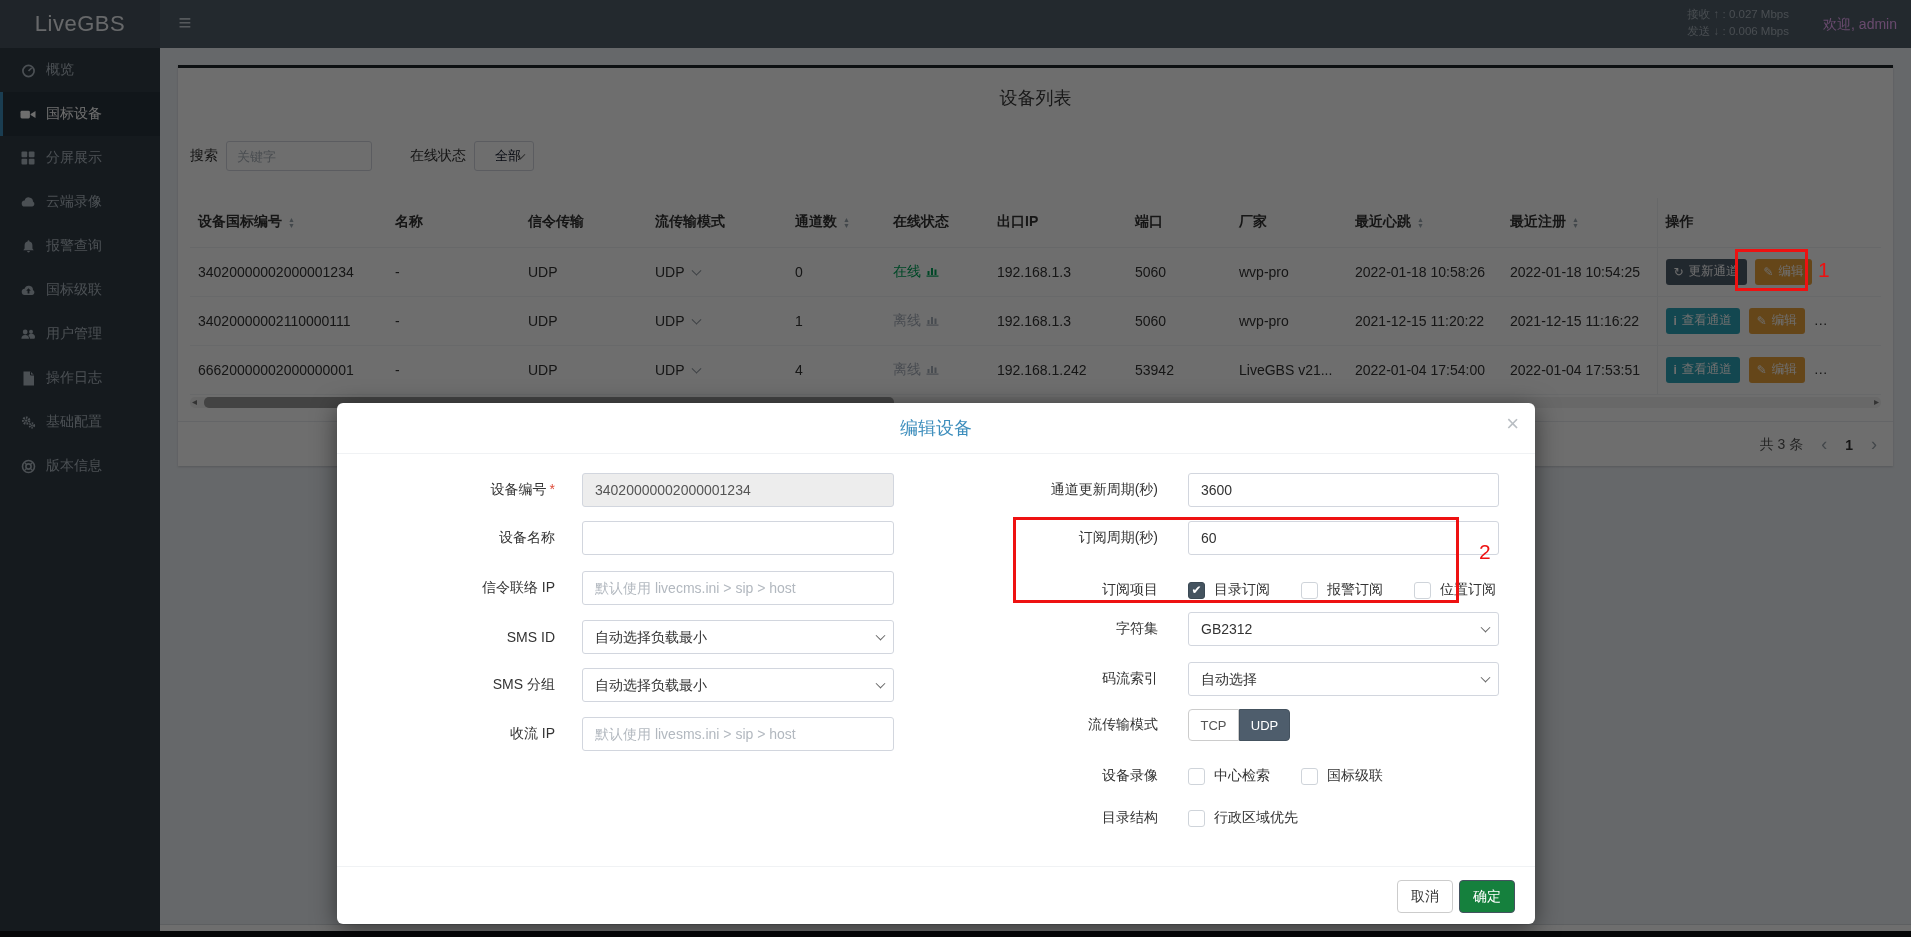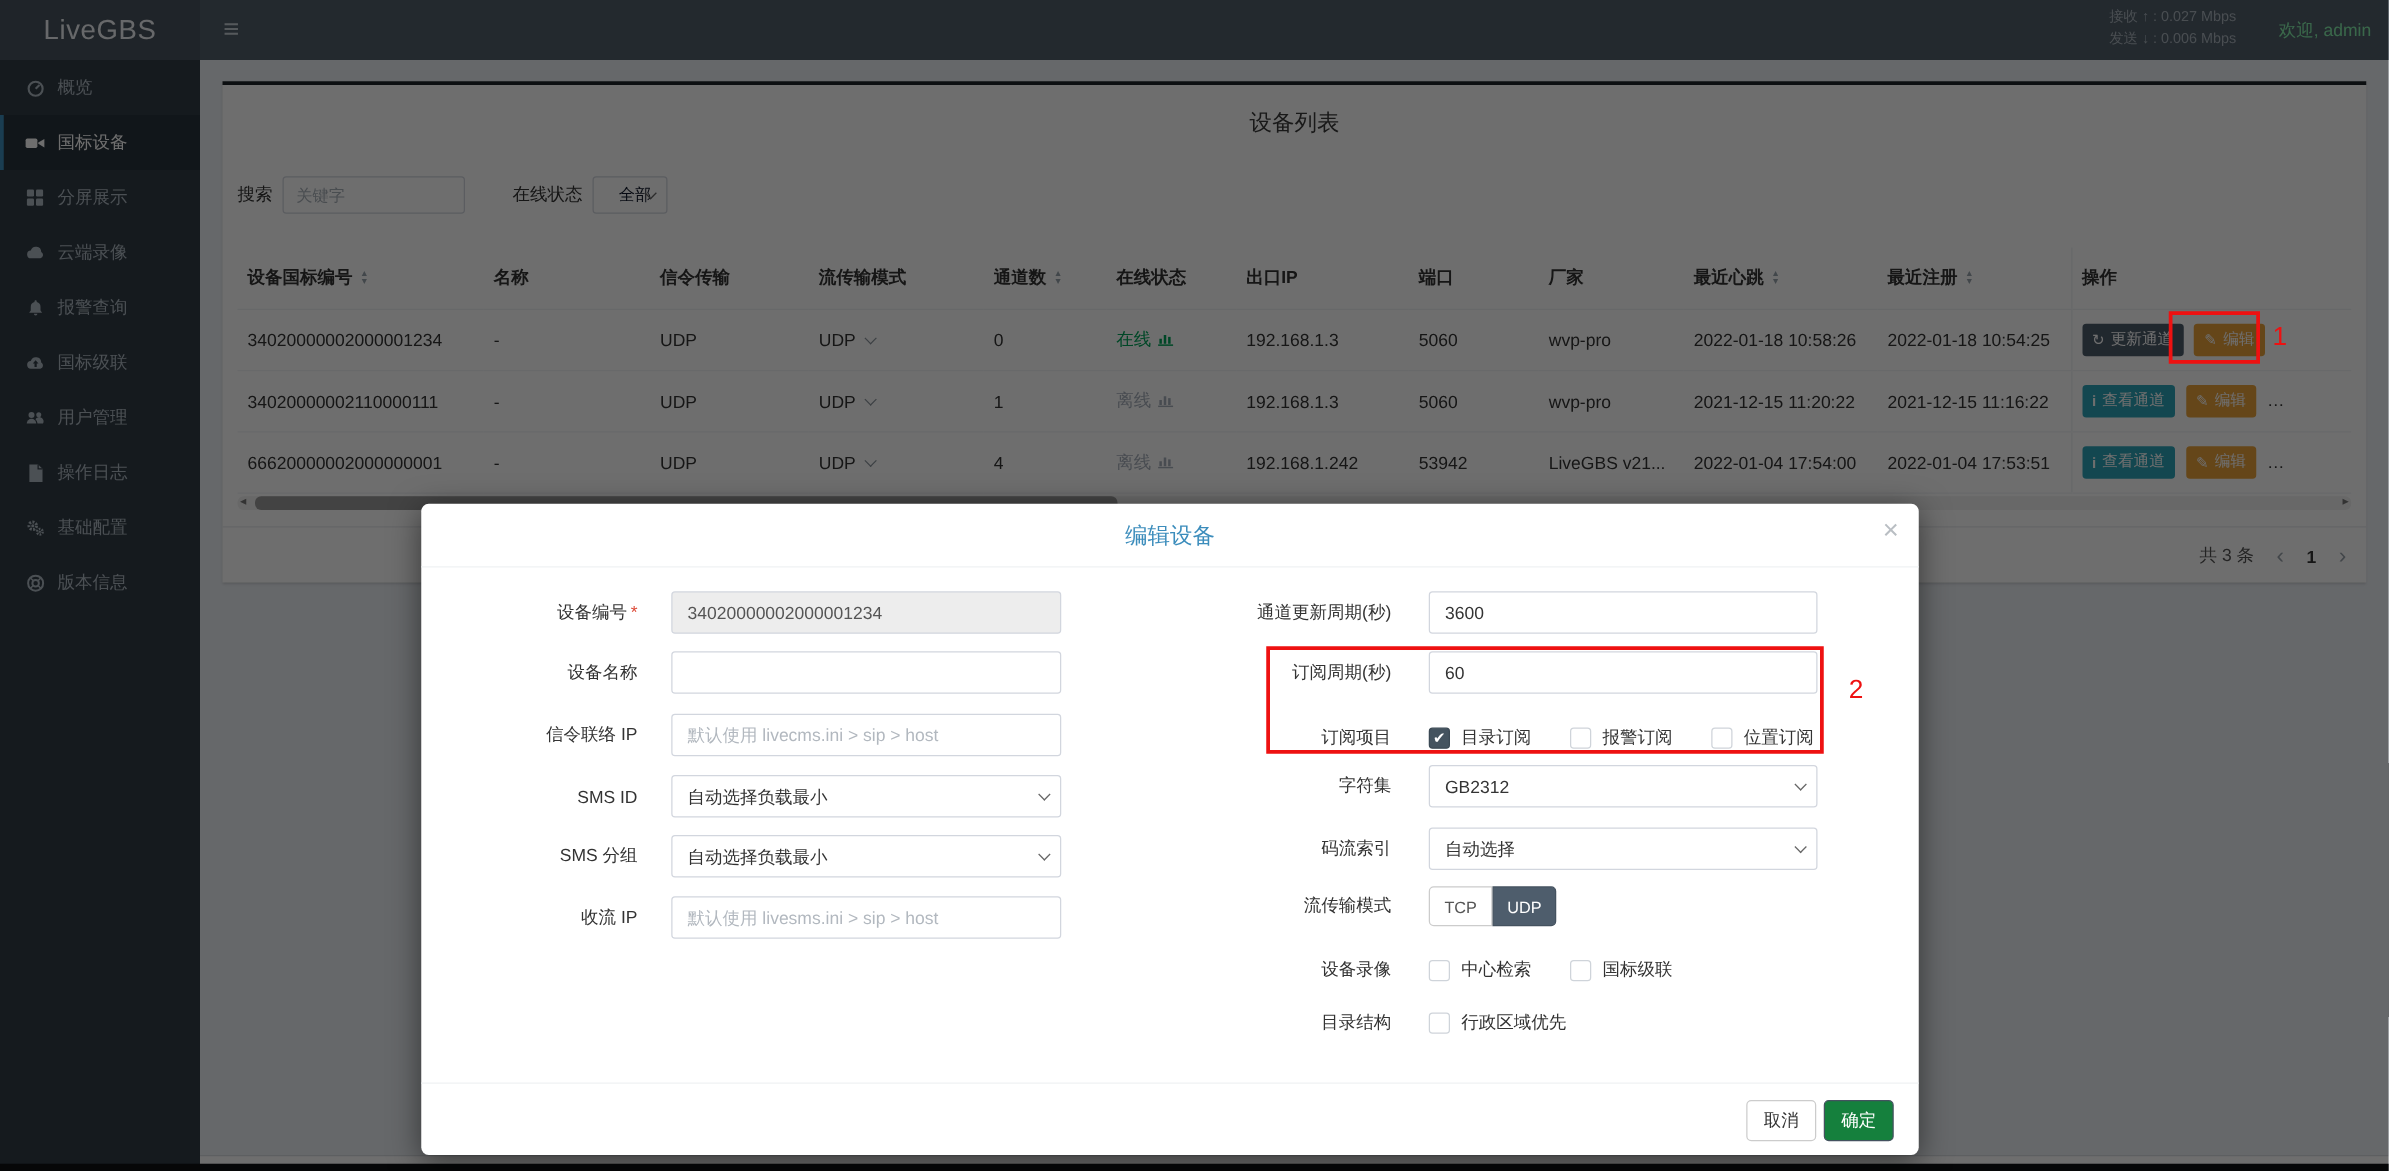--- a/index.html
+++ b/index.html
@@ -5,21 +5,21 @@
   * { box-sizing: border-box; margin: 0; padding: 0; }
   html,body { width:1911px; height:937px; overflow:hidden; font-family:"Liberation Sans","DejaVu Sans",sans-serif; background:#ecf0f5; }
   .stage { position:relative; width:1911px; height:937px; }
 
   
   .app-header { position:absolute; left:0; top:0; width:1911px; height:48px; background:#515f6b; z-index:10; }
   .logo { position:absolute; left:0; top:0; width:160px; height:48px; background:#49545f; color:#eef2f5; font-size:22px; line-height:48px; text-align:center; letter-spacing:.5px; }
   .hamburger { position:absolute; left:163px; top:0; width:44px; height:48px; color:#c6ced5; font-size:22px; line-height:46px; text-align:center; cursor:pointer; }
   .traffic { position:absolute; right:122px; top:6px; text-align:right; font-size:11.5px; color:#a9b3bc; line-height:17px; white-space:nowrap; }
   .traffic .arrow { font-weight:bold; }
-  .welcome { position:absolute; right:14px; top:0; height:52px; line-height:48px; color:#86efac; font-size:14px; }
+  .welcome { position:absolute; right:14px; top:0; height:52px; line-height:48px; color:#f0abfc; font-size:14px; }
 
   
   .sidebar { position:absolute; left:0; top:48px; width:160px; height:889px; background:#323d47; z-index:9; }
   .side-item { position:relative; height:44px; display:flex; align-items:center; padding-left:17px; color:#aeb9c2; font-size:14px; cursor:pointer; border-left:3px solid transparent; }
   .side-item .s-icon { width:16px; height:15px; margin-right:10px; display:inline-flex; align-items:center; justify-content:center; }
   .side-item svg { fill:currentColor; stroke:none; }
   .side-item.active { background:#29333c; color:#ffffff; border-left-color:#3c8dbc; }
 
   
   .content { position:absolute; left:160px; top:48px; width:1751px; height:889px; background:#ecf0f5; }
@@ -62,21 +62,21 @@
 
   .footer-strip { position:absolute; left:160px; top:924px; width:1751px; height:7px; background:#ffffff; border-top:1px solid #d8dce2; z-index:8; }
   .bottom-bar { position:absolute; left:0; top:931px; width:1911px; height:6px; background:#060708; z-index:60; }
 
   
   .overlay { position:absolute; left:0; top:0; width:1911px; height:937px; background:rgba(0,0,0,0.57); z-index:50; }
   .modal { position:absolute; left:337px; top:403px; width:1198px; height:521px; background:#fff; border-radius:6px; box-shadow:0 5px 25px rgba(0,0,0,.5); z-index:100; }
   .modal-header { position:relative; height:51px; border-bottom:1px solid #f0f2f4; }
   .modal-title { text-align:center; line-height:51px; font-size:18px; color:#3c8dbc; }
   .modal-close { position:absolute; right:16px; top:10px; font-size:22px; color:#b9bec3; cursor:pointer; line-height:1; }
-  .mrow { position:absolute; height:34px; display:flex; align-items:center; }
+  .mrow { position:absolute; height:34px; display:flex; align-items:center;margin-left:45px; }
   .mlabel { font-size:14px; color:#333; text-align:right; }
   .mlabel .req { color:#dd4b39; margin-left:3px; }
   .lcol .mlabel { width:173px; margin-right:27px; }
   .rcol .mlabel { width:176px; margin-right:30px; }
   .minput { width:312px; height:34px; border:1px solid #d2d6de; border-radius:3px; padding:0 12px; font-size:14px; color:#333; background:#fff; font-family:inherit; }
   .minput::placeholder { color:#b2b8bf; }
   .minput:disabled, .minput.disabled { background:#ededed; color:#555; }
   .mselect { position:relative; width:312px; height:34px; border:1px solid #d2d6de; border-radius:3px; background:#fff; font-size:14px; color:#333; line-height:32px; padding-left:12px; cursor:pointer; }
   .rcol .minput, .rcol .mselect { width:311px; }
   .cbgroup { display:flex; align-items:center; gap:9px; font-size:14px; color:#333; }

